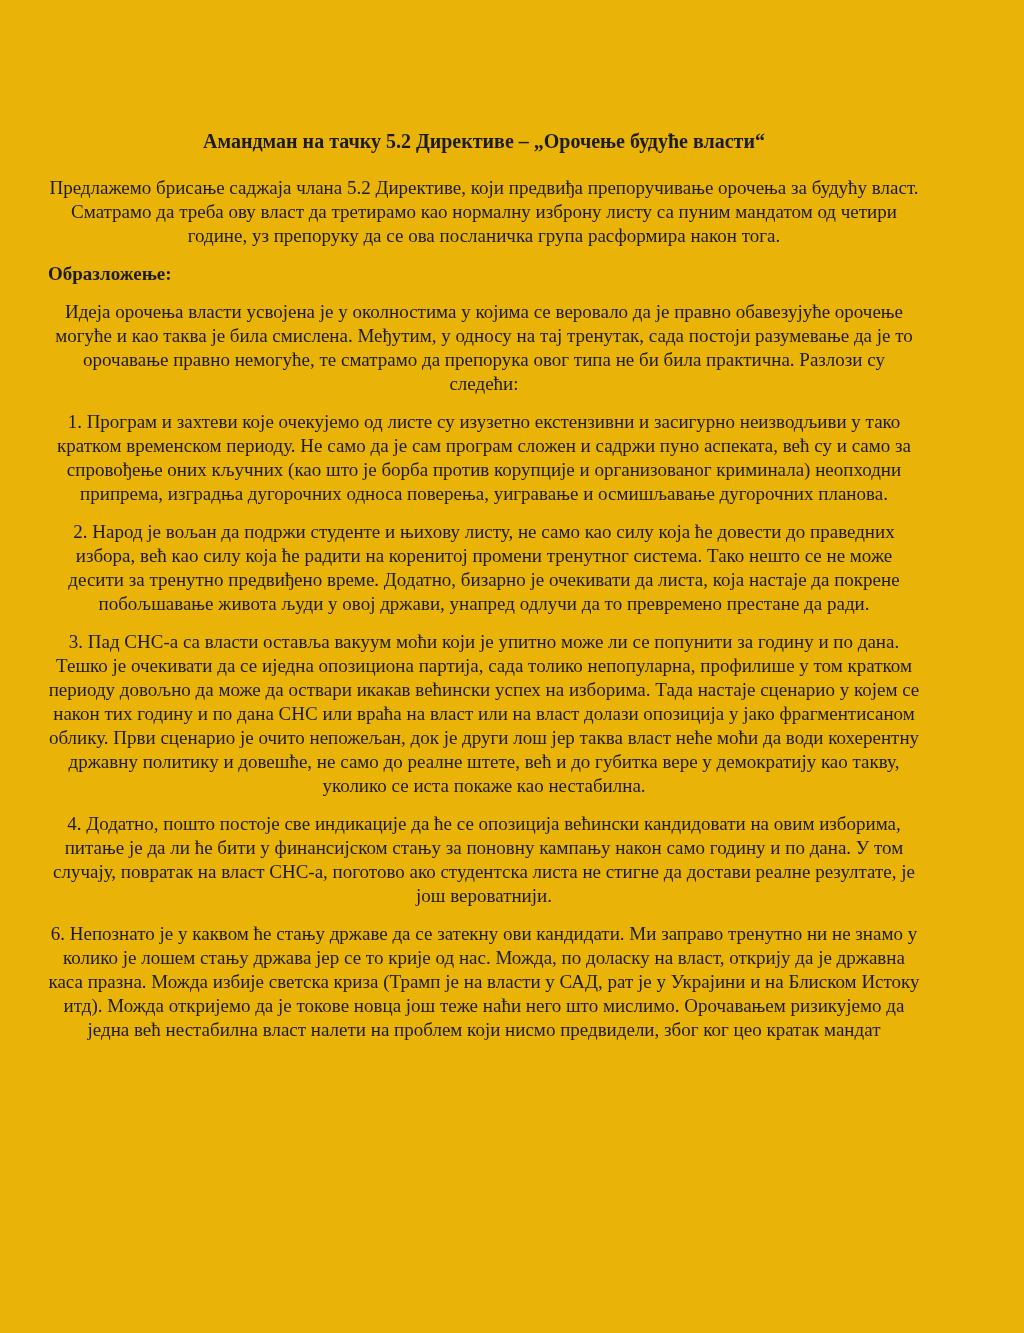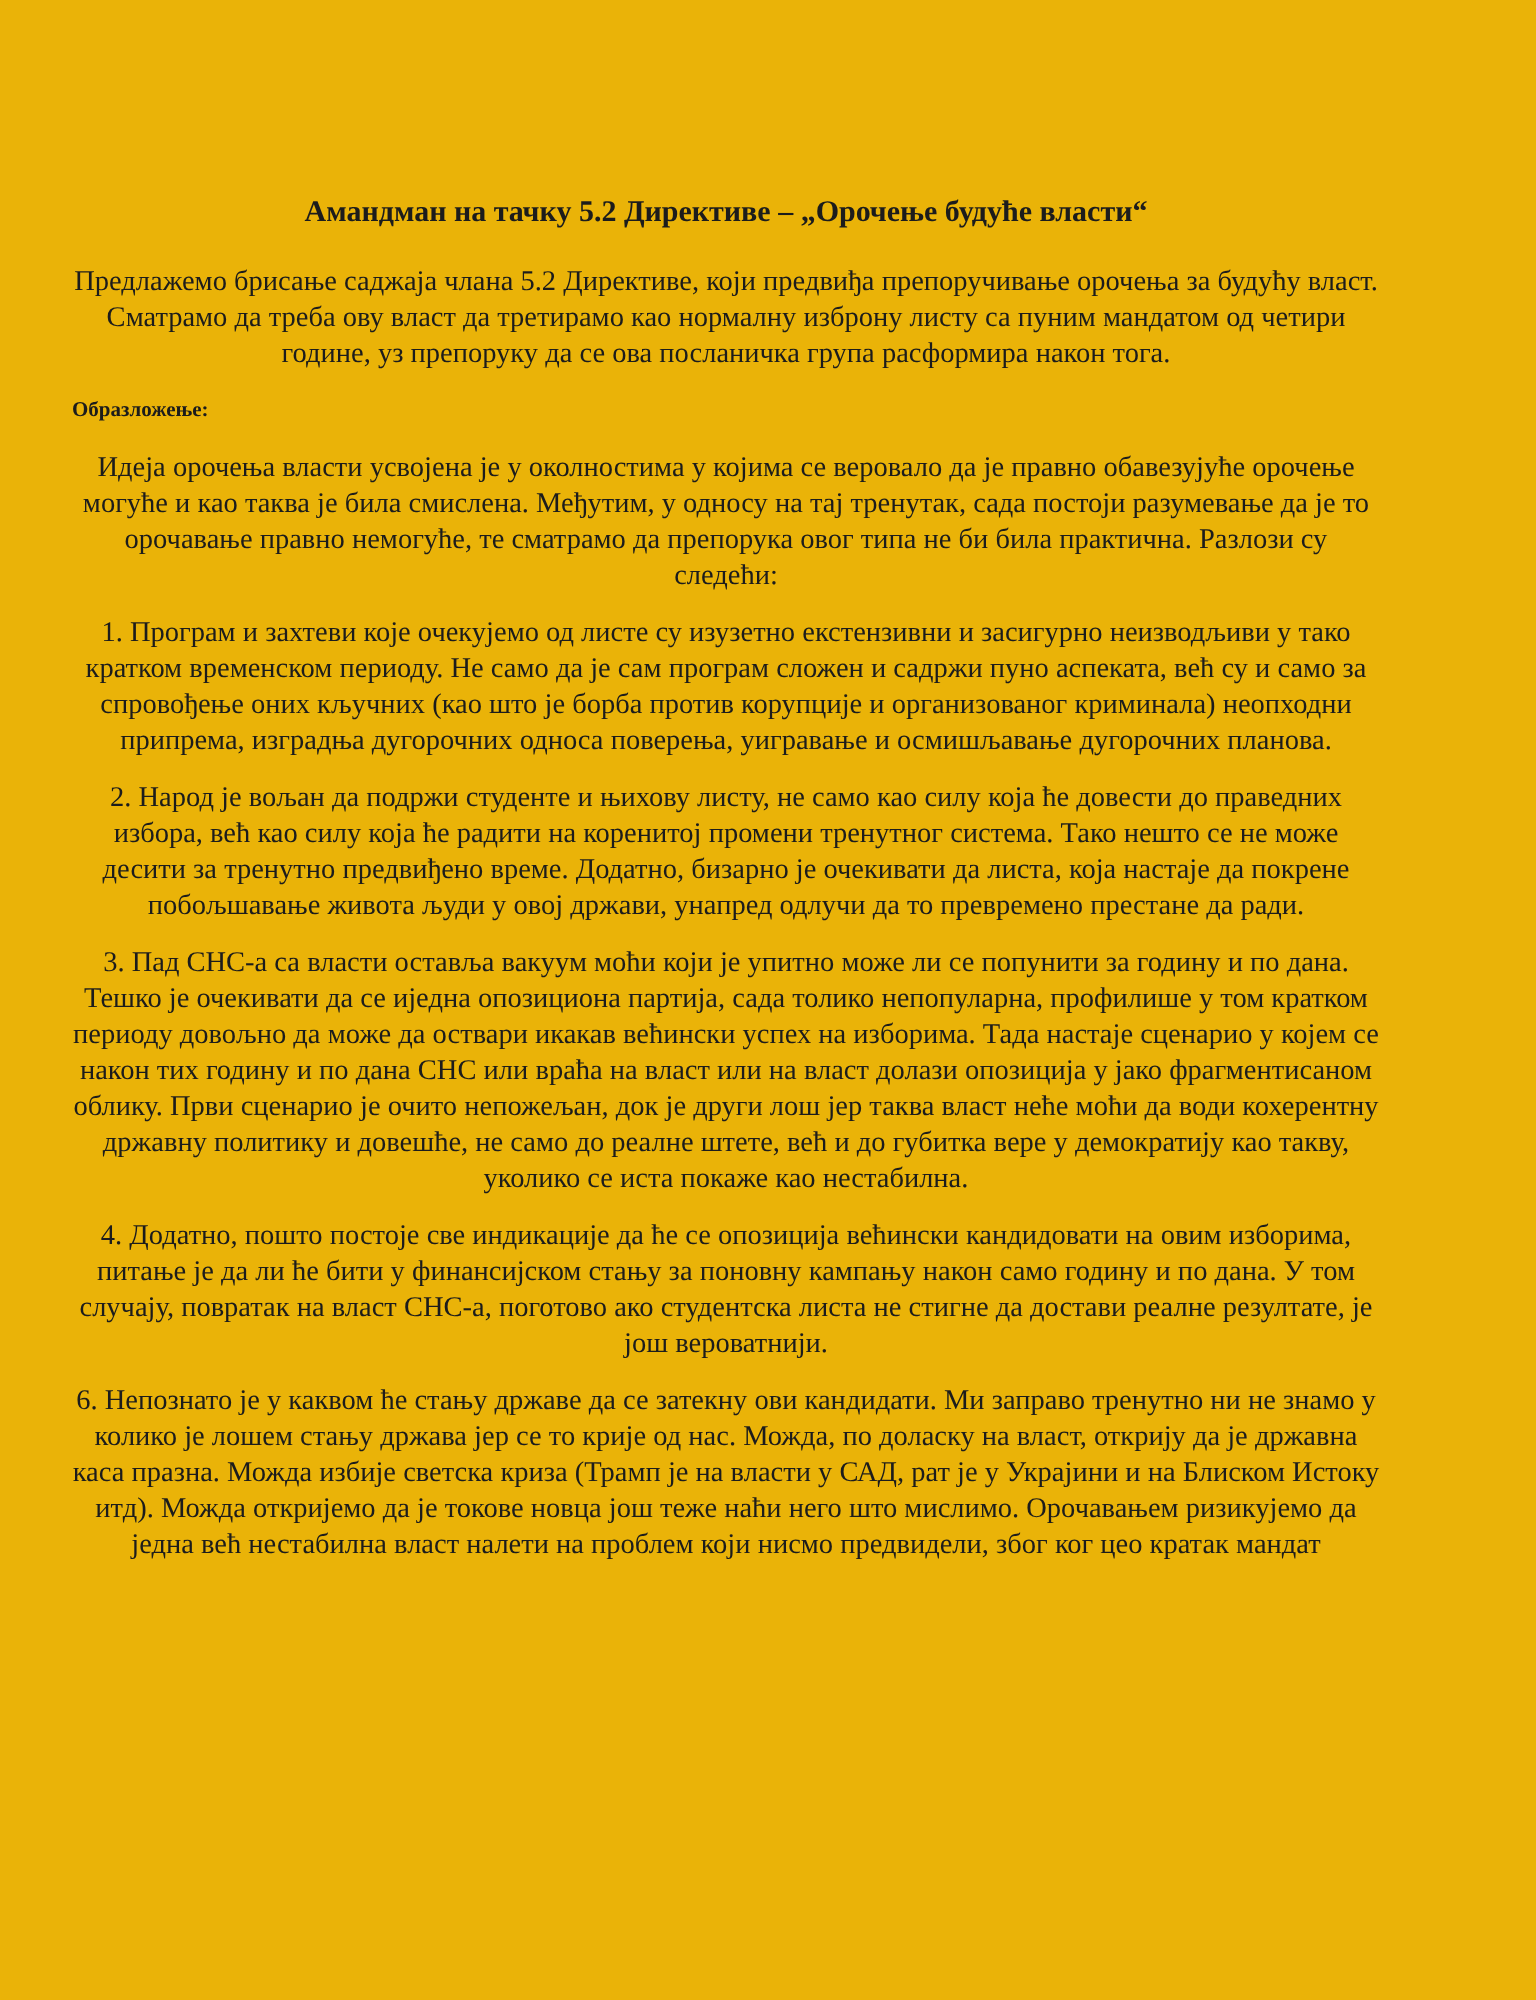--- a/index.html
+++ b/index.html
@@ -26,21 +26,21 @@
     text-align: center;
     margin: 0 0 22px 0;
   }
   .doc-paragraph {
     font-size: 19px;
     line-height: 24px;
     text-align: center;
     margin: 0 0 14px 0;
   }
   .doc-section-heading {
-    font-size: 14px;
+    font-size: 19px;
     line-height: 24px;
     font-weight: bold;
     margin: 0 0 14px 0;
   }
 </style>
 </head>
 <body>
 
 <div class="page">
   <h1 class="doc-title">Амандман на тачку 5.2 Директиве – „Орочење будуће власти“</h1>

